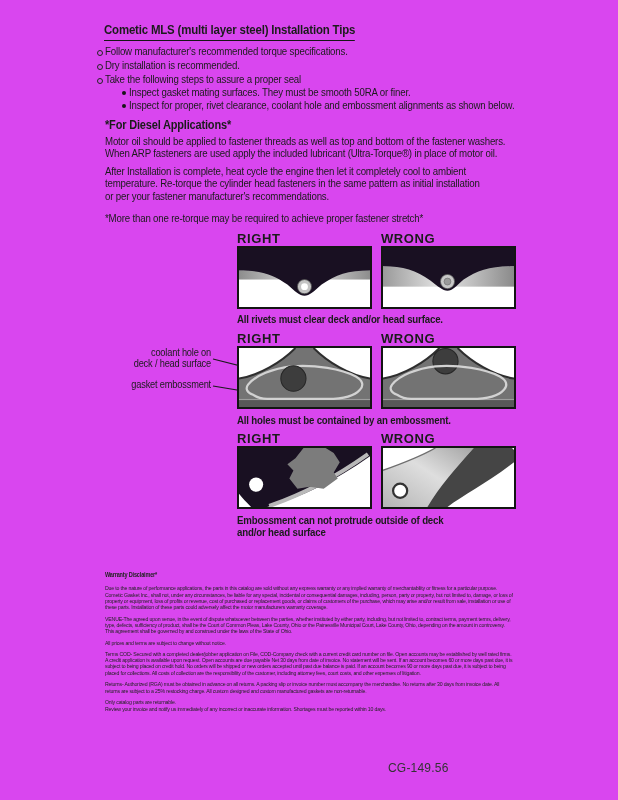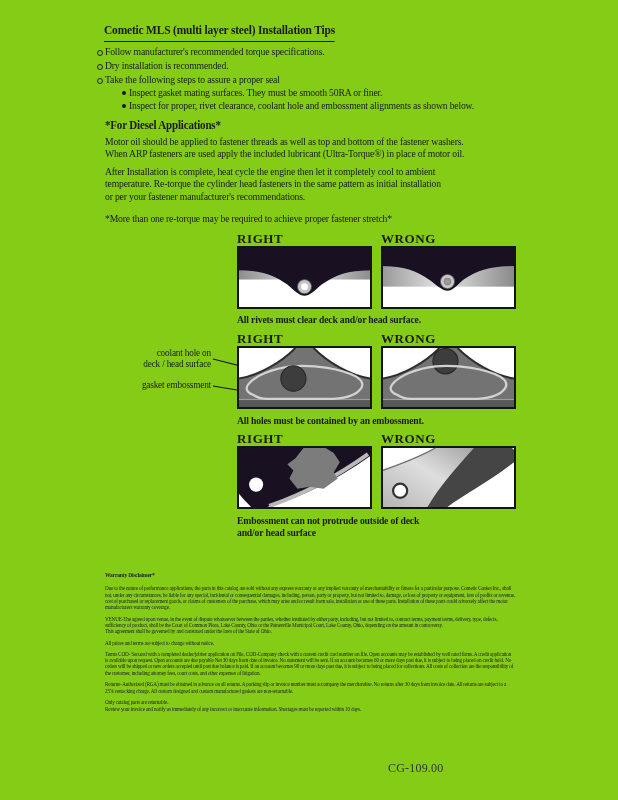--- a/index.html
+++ b/index.html
@@ -1,17 +1,17 @@
 <!DOCTYPE html>
 <html><head>
 <meta charset="utf-8">
 <style>
   html,body{margin:0;padding:0;background:#fff;}
-  .page{position:relative;width:618px;height:800px;background:#84cc16;overflow:hidden;
-        font-family:Liberation Serif, serif;color:#1b1b1b;}
+  .page{position:relative;width:618px;height:800px;background:#d946ef;overflow:hidden;
+        font-family:Liberation Sans, sans-serif;color:#1b1b1b;}
   .abs{position:absolute;}
   .cond{transform:scaleX(.88);transform-origin:0 0;letter-spacing:-.2px;}
   .cond-r{transform:scaleX(.88);transform-origin:100% 0;letter-spacing:-.2px;}
   .nowrap{white-space:nowrap;}
   .title{font-weight:bold;font-size:13px;border-bottom:1.6px solid #161616;padding-bottom:2.5px;}
   .body-line{font-size:11px;line-height:12.4px;}
   .bullet-marker{width:4px;height:4px;border:1.1px solid #242424;border-radius:50%;}
   .sub-marker{width:4px;height:4px;background:#161616;border-radius:50%;}
   .heading{font-weight:bold;font-size:12.5px;}
   .rw-label{width:135px;text-align:left;font-weight:bold;font-size:13px;letter-spacing:.6px;}
@@ -181,15 +181,15 @@
     </div>
     <div class="wp-tight">All prices and terms are subject to change without notice.</div>
     <div class="wp">Terms COD- Secured with a completed dealer/jobber application on File, COD-Company check with a current credit card number on file.  Open accounts may be established by well rated firms.  A credit application is available upon request.  Open accounts are due payable Net 30 days from date of invoice.  No statement will be sent.  If an account becomes 60 or more days past due, it is subject to being placed on credit hold.  No orders will be shipped or new orders accepted until past due balance is paid.  If an account becomes 90 or more days past due, it is subject to being placed for collections.  All costs of collection are the responsibility of the customer, including attorney fees, court costs, and other expenses of litigation.</div>
     <div class="wp">Returns- Authorized (RGA) must be obtained in advance on all returns.  A packing slip or invoice number must accompany the merchandise.  No returns after 30 days from invoice date.  All returns are subject to a 25% restocking charge.  All custom designed and custom manufactured gaskets are non-returnable.</div>
     <div>
       <div>Only catalog parts are returnable.</div>
       <div>Review your invoice and notify us immediately of any incorrect or inaccurate information.  Shortages must be reported within 10 days.</div>
     </div>
   </div>
 
-  <div class="abs pagenum" style="left:388px;top:761px">CG-109.00</div>
+  <div class="abs pagenum" style="left:388px;top:761px">CG-149.56</div>
 
 </div>
 
 </body></html>

